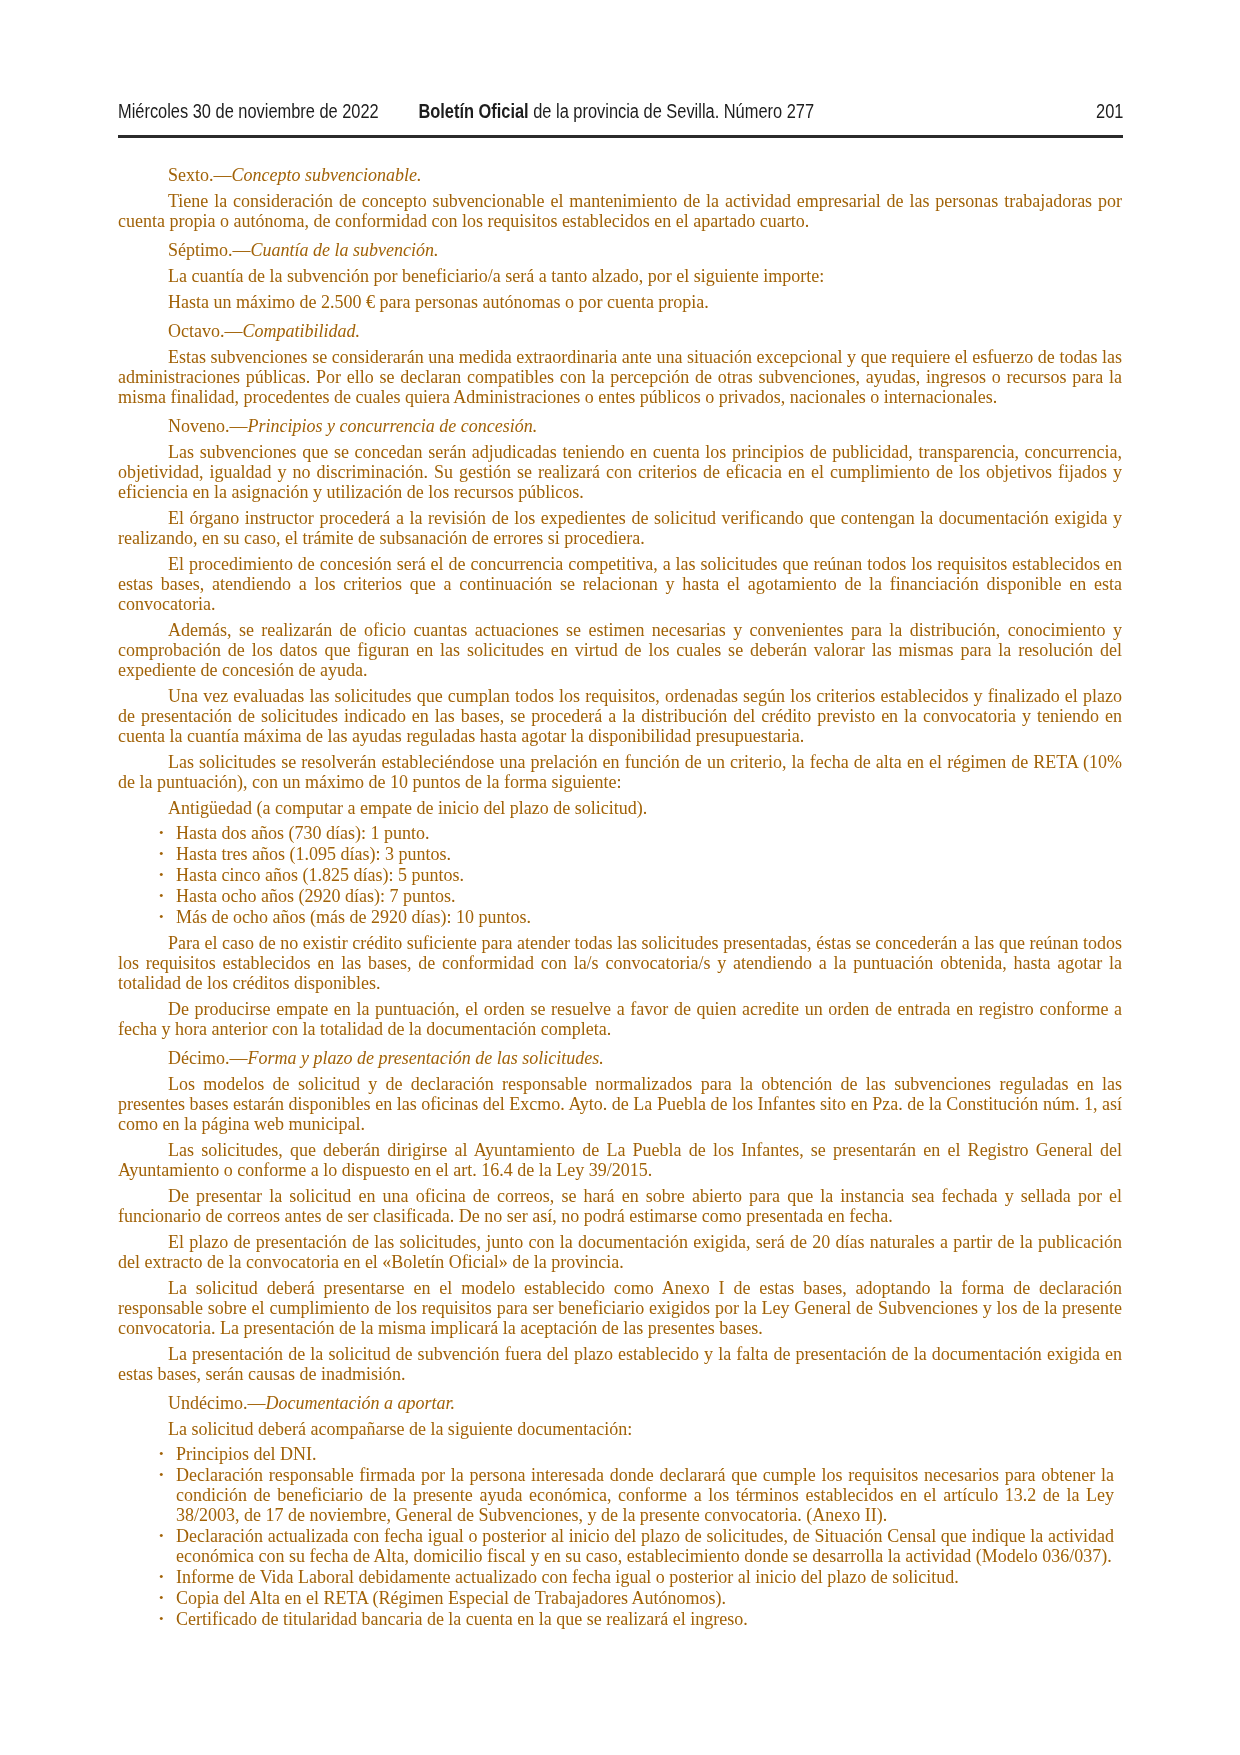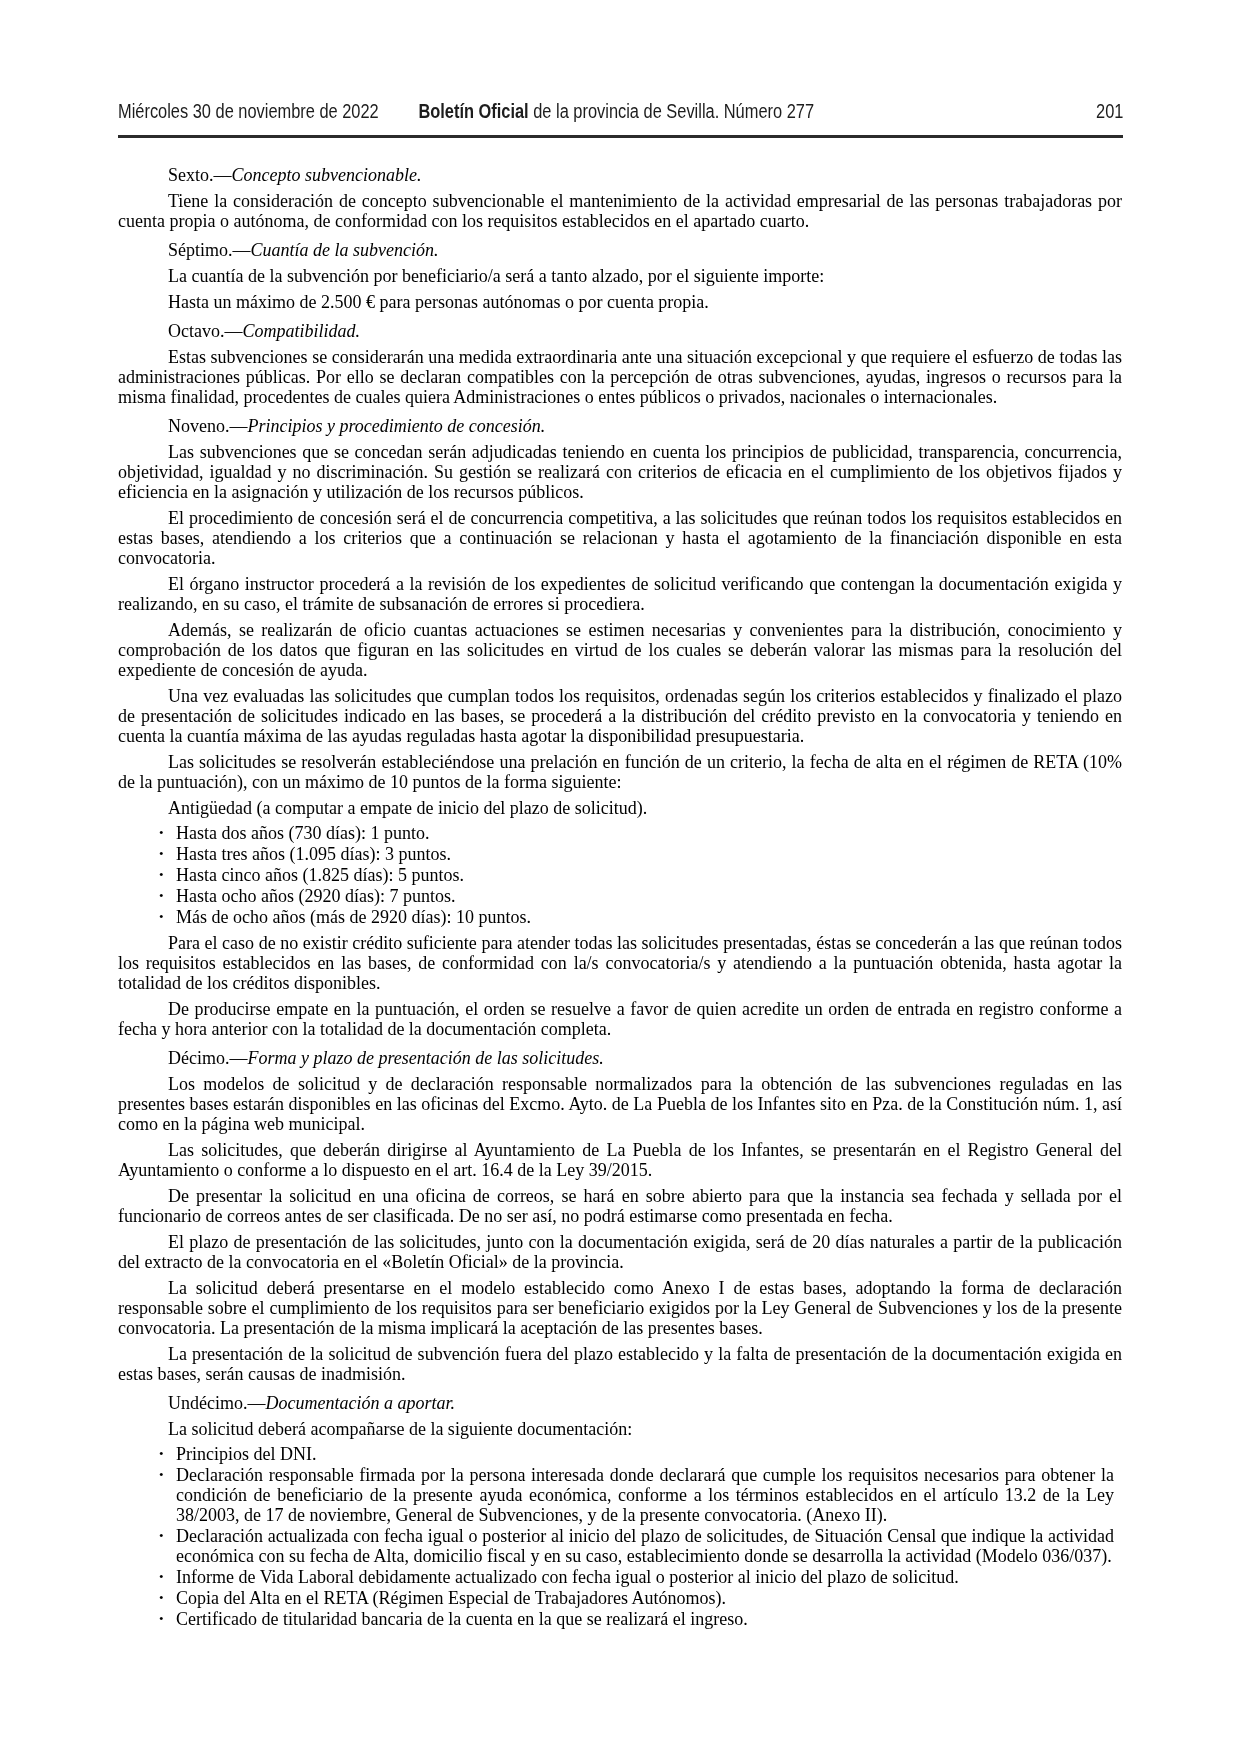--- a/index.html
+++ b/index.html
@@ -42,21 +42,21 @@
   .bold{font-weight:bold;}
   
   .doc{
     position:absolute;
     left:118px;
     right:118px;
     top:156px;
     font-family:"Liberation Serif","DejaVu Serif",serif;
     font-size:18px;
     line-height:20px;
-    color:#000000;
+    color:#a16207;
     text-align:justify;
   }
   .doc p{margin:0;}
   .para{margin-top:6px !important; text-indent:50px;}
   .heading{margin-top:9px !important; text-indent:50px; text-align:left;}
   .heading i{font-style:italic;}
   ul.doc-list{
     list-style:none;
     margin:5px 0 0 0;
     padding:0 0 0 58px;
@@ -90,24 +90,24 @@
   </div>
 
   <div class="doc">
       <p class="heading"><span>Sexto.—</span><i>Concepto subvencionable.</i></p>
       <p class="para">Tiene la consideración de concepto subvencionable el mantenimiento de la actividad empresarial de las personas trabajadoras por cuenta propia o autónoma, de conformidad con los requisitos establecidos en el apartado cuarto.</p>
       <p class="heading"><span>Séptimo.—</span><i>Cuantía de la subvención.</i></p>
       <p class="para">La cuantía de la subvención por beneficiario/a será a tanto alzado, por el siguiente importe:</p>
       <p class="para">Hasta un máximo de 2.500 € para personas autónomas o por cuenta propia.</p>
       <p class="heading"><span>Octavo.—</span><i>Compatibilidad.</i></p>
       <p class="para">Estas subvenciones se considerarán una medida extraordinaria ante una situación excepcional y que requiere el esfuerzo de todas las administraciones públicas. Por ello se declaran compatibles con la percepción de otras subvenciones, ayudas, ingresos o recursos para la misma finalidad, procedentes de cuales quiera Administraciones o entes públicos o privados, nacionales o internacionales.</p>
-      <p class="heading"><span>Noveno.—</span><i>Principios y procedimiento de concesión.</i></p>
+      <p class="heading"><span>Noveno.—</span><i>Principios y concurrencia de concesión.</i></p>
       <p class="para">Las subvenciones que se concedan serán adjudicadas teniendo en cuenta los principios de publicidad, transparencia, concurrencia, objetividad, igualdad y no discriminación. Su gestión se realizará con criterios de eficacia en el cumplimiento de los objetivos fijados y eficiencia en la asignación y utilización de los recursos públicos.</p>
+      <p class="para">El órgano instructor procederá a la revisión de los expedientes de solicitud verificando que contengan la documentación exigida y realizando, en su caso, el trámite de subsanación de errores si procediera.</p>
       <p class="para">El procedimiento de concesión será el de concurrencia competitiva, a las solicitudes que reúnan todos los requisitos establecidos en estas bases, atendiendo a los criterios que a continuación se relacionan y hasta el agotamiento de la financiación disponible en esta convocatoria.</p>
-      <p class="para">El órgano instructor procederá a la revisión de los expedientes de solicitud verificando que contengan la documentación exigida y realizando, en su caso, el trámite de subsanación de errores si procediera.</p>
       <p class="para">Además, se realizarán de oficio cuantas actuaciones se estimen necesarias y convenientes para la distribución, conocimiento y comprobación de los datos que figuran en las solicitudes en virtud de los cuales se deberán valorar las mismas para la resolución del expediente de concesión de ayuda.</p>
       <p class="para">Una vez evaluadas las solicitudes que cumplan todos los requisitos, ordenadas según los criterios establecidos y finalizado el plazo de presentación de solicitudes indicado en las bases, se procederá a la distribución del crédito previsto en la convocatoria y teniendo en cuenta la cuantía máxima de las ayudas reguladas hasta agotar la disponibilidad presupuestaria.</p>
       <p class="para">Las solicitudes se resolverán estableciéndose una prelación en función de un criterio, la fecha de alta en el régimen de RETA (10% de la puntuación), con un máximo de 10 puntos de la forma siguiente:</p>
       <p class="para">Antigüedad (a computar a empate de inicio del plazo de solicitud).</p>
       <ul class="doc-list">
         <li>Hasta dos años (730 días): 1 punto.</li>
         <li>Hasta tres años (1.095 días): 3 puntos.</li>
         <li>Hasta cinco años (1.825 días): 5 puntos.</li>
         <li>Hasta ocho años (2920 días): 7 puntos.</li>
         <li>Más de ocho años (más de 2920 días): 10 puntos.</li>

